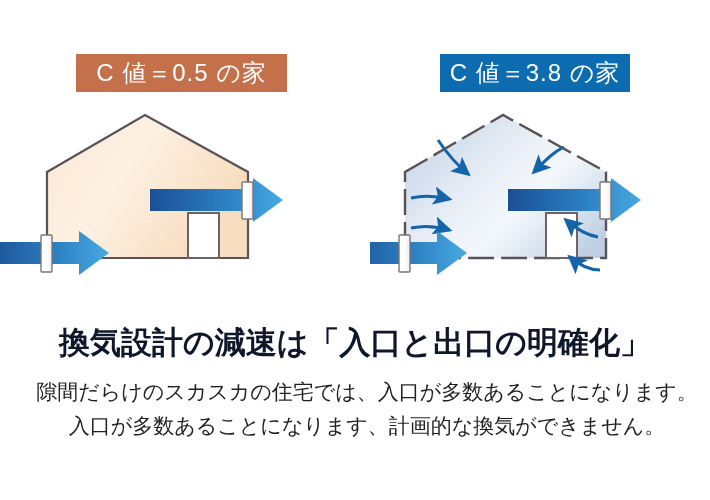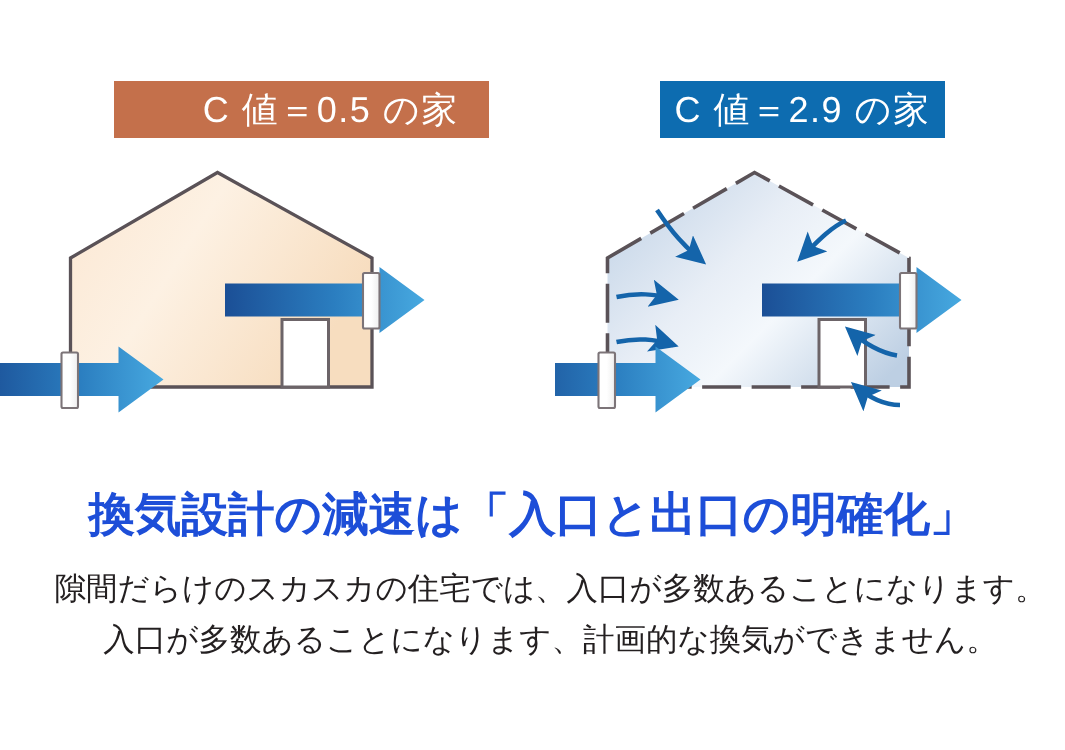--- a/index.html
+++ b/index.html
@@ -27,21 +27,20 @@
     letter-spacing: 1px;
     font-weight: 400;
     white-space: nowrap;
   }
   #badge-left {
     left: 76px;
     top: 54px;
     width: 211px;
     height: 38px;
     background: #c4704b;
-    padding-left: 39px;
   }
   #badge-right {
     left: 440px;
     top: 54px;
     width: 190px;
     height: 38px;
     background: #0d6cb0;
   }
 
   
@@ -57,21 +56,21 @@
 
   
   #headline {
     position: absolute;
     left: 0;
     top: 322px;
     width: 710px;
     text-align: center;
     font-size: 31px;
     font-weight: bold;
-    color: #1d4ed8;
+    color: #0f172a;
     letter-spacing: 0px;
     white-space: nowrap;
   }
   .body-line {
     position: absolute;
     left: 12px;
     width: 710px;
     text-align: center;
     font-size: 21px;
     color: #231f20;
@@ -80,21 +79,21 @@
   #body-line-1 { top: 378px; }
   #body-line-2 { top: 412px; }
 </style>
 </head>
 <body>
 
 <div id="page">
 
   <div id="badge-left" class="badge">C 値＝0.5 の家</div>
 
-  <div id="badge-right" class="badge">C 値＝2.9 の家</div>
+  <div id="badge-right" class="badge">C 値＝3.8 の家</div>
 
   <div id="house-left-stage" class="house-stage">
     <svg class="house-svg" width="370" height="205" viewBox="0 0 370 205">
       <defs>
         <linearGradient id="beigeGrad" x1="0" y1="0" x2="1" y2="0.45">
           <stop offset="0%" stop-color="#fbe7d2"></stop>
           <stop offset="45%" stop-color="#fdf1e3"></stop>
           <stop offset="100%" stop-color="#f7ddbf"></stop>
         </linearGradient>
         <linearGradient id="arrowGradL1" x1="0" y1="0" x2="1" y2="0">

